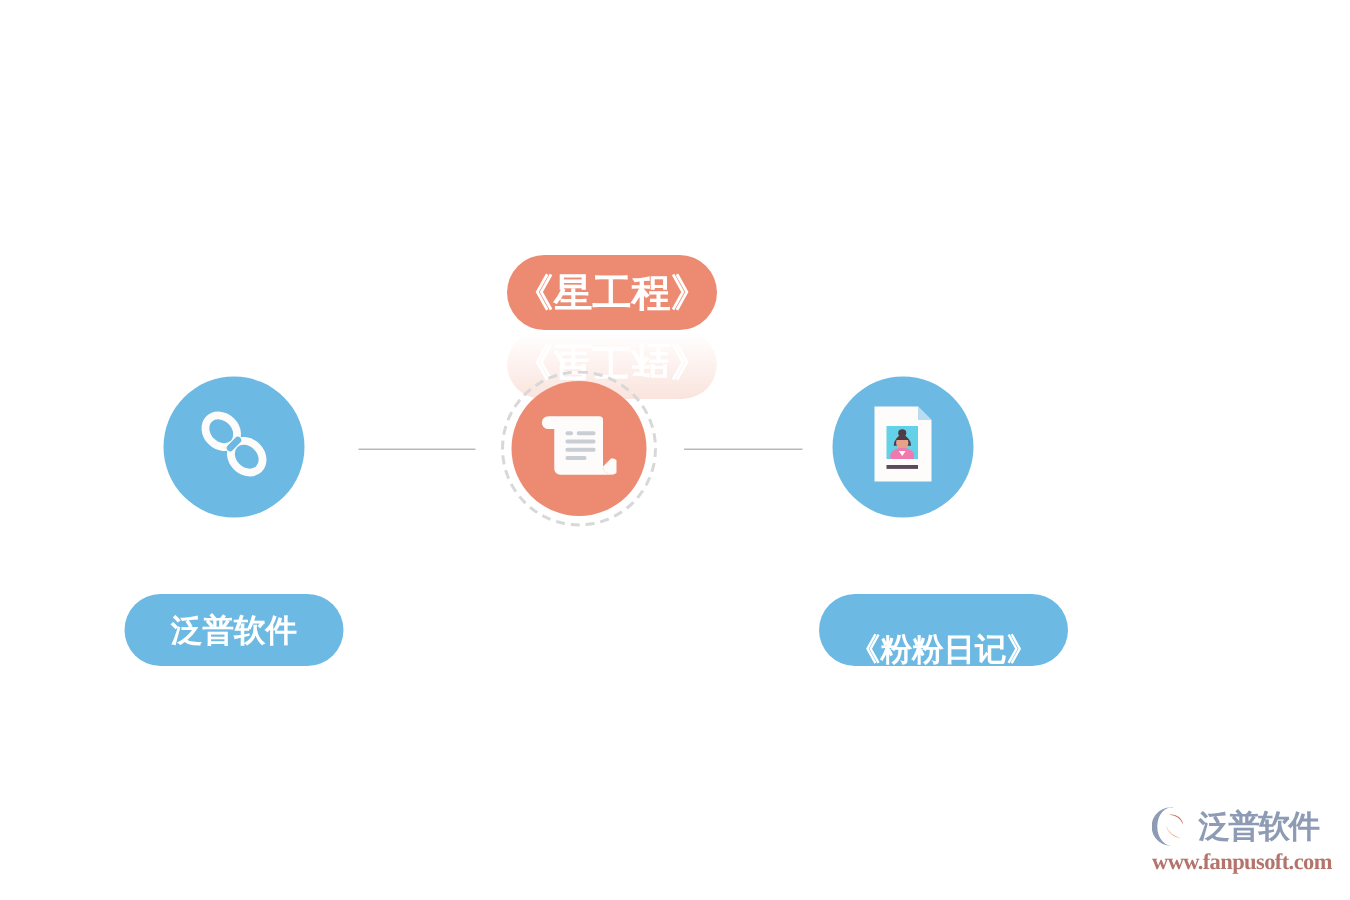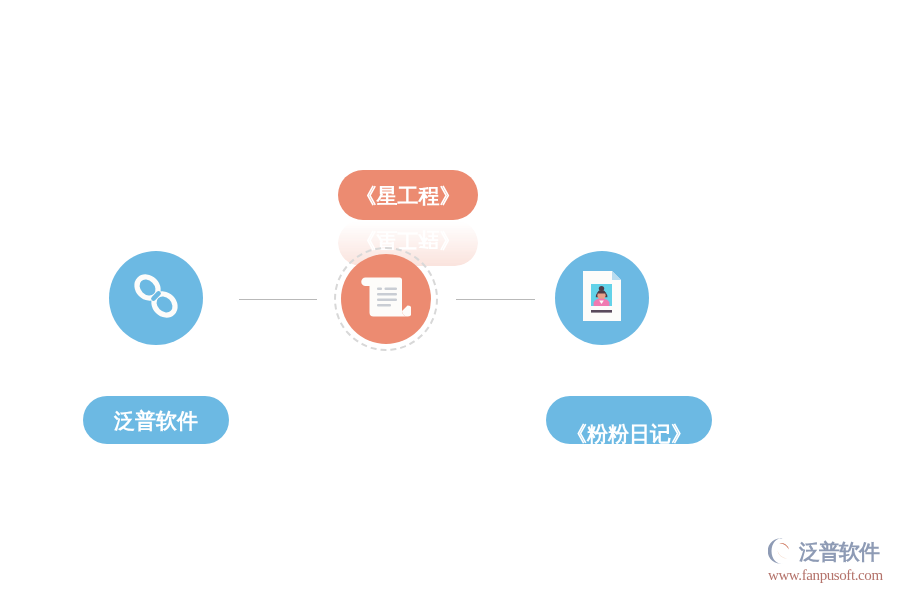--- a/index.html
+++ b/index.html
@@ -37,21 +37,21 @@
     height: 50px;
     border-radius: 25px;
     background: #ec8b71;
     display: flex;
     align-items: center;
     justify-content: center;
     box-sizing: border-box;
   }
   .title-badge-text {
     color: #ffffff;
-    font-size: 21px;
+    font-size: 26px;
     font-weight: bold;
     letter-spacing: 0px;
     line-height: 1;
     white-space: nowrap;
   }
   
   .title-badge-reflection {
     position: absolute;
     left: 0;
     top: 50px;
@@ -162,21 +162,21 @@
     font-size: 21px;
     font-weight: bold;
     letter-spacing: -1px;
     line-height: 1;
     margin-left: 1px;
     white-space: nowrap;
   }
   .wm-url {
     color: #b4736b;
     font-size: 15px;
-    font-weight: normal;
+    font-weight: bold;
     letter-spacing: -0.4px;
     line-height: 1;
     margin-top: 2px;
     white-space: nowrap;
     font-family: "Liberation Serif", "DejaVu Serif", serif;
   }
 </style>
 </head>
 <body>
 

